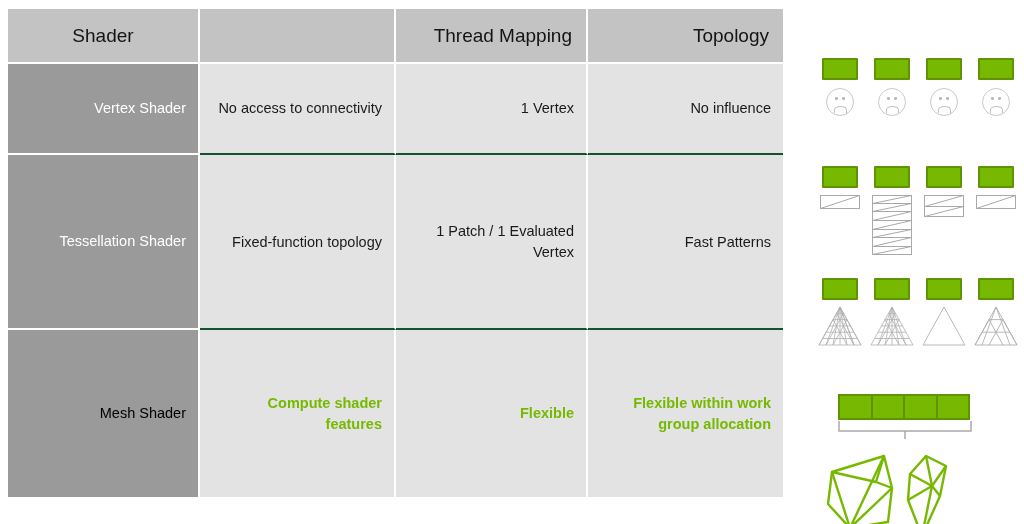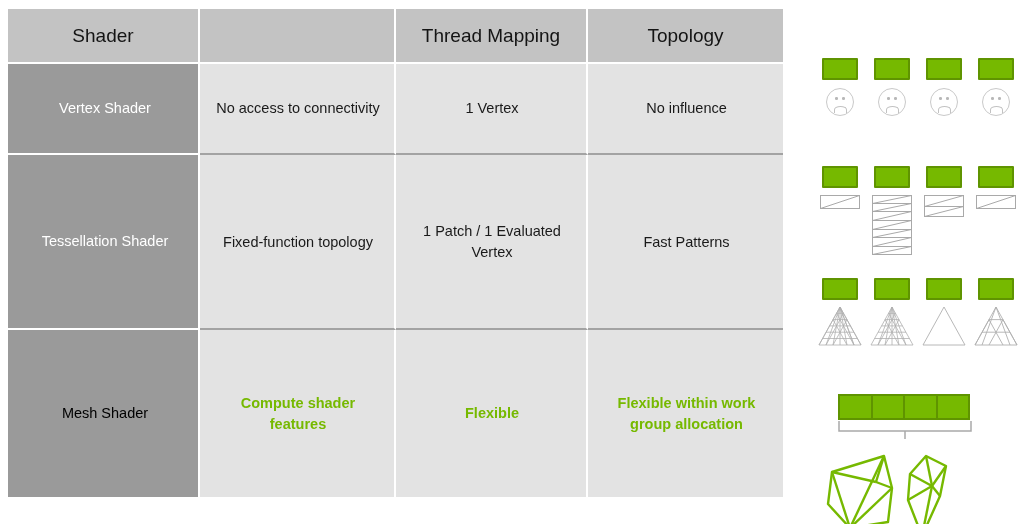--- a/index.html
+++ b/index.html
@@ -25,21 +25,21 @@
   table.cmp {
     width: 775px; height: 488px;
     border-collapse: separate;
     border-spacing: 0;
     table-layout: fixed;
   }
   table.cmp td, table.cmp th {
     padding: 0;
     vertical-align: middle;
     font-weight: normal;
-    text-align: center;
+    text-align: right;
   }
 
   
   .hdr-cell {
     background: #c3c3c3;
     height: 55px;
     color: #141414;
     font-size: 19px;
     border-right: 2px solid #ffffff;
     border-bottom: 2px solid #ffffff;
@@ -58,21 +58,21 @@
     border-bottom: 2px solid #ffffff;
     border-right: 2px solid #ffffff;
   }
   .name-cell .txt { padding: 0 12px 0 16px; line-height: 1.3; }
 
   
   .body-cell {
     background: #e3e3e3;
     color: #1a1a1a;
     font-size: 14.5px;
-    border-bottom: 2px solid #a3a3a3;
+    border-bottom: 2px solid #14532d;
     border-right: 2px solid #ffffff;
   }
   .body-cell:last-child { border-right: none; margin-top: 10px; }
   .body-cell .txt { padding: 0 12px 0 14px; line-height: 1.42; }
 
   tr.last .name-cell,
   tr.last .body-cell { border-bottom: none; }
 
   .green-text { color: #76b900; font-weight: bold; }
   .green-name { color: #000000; }

